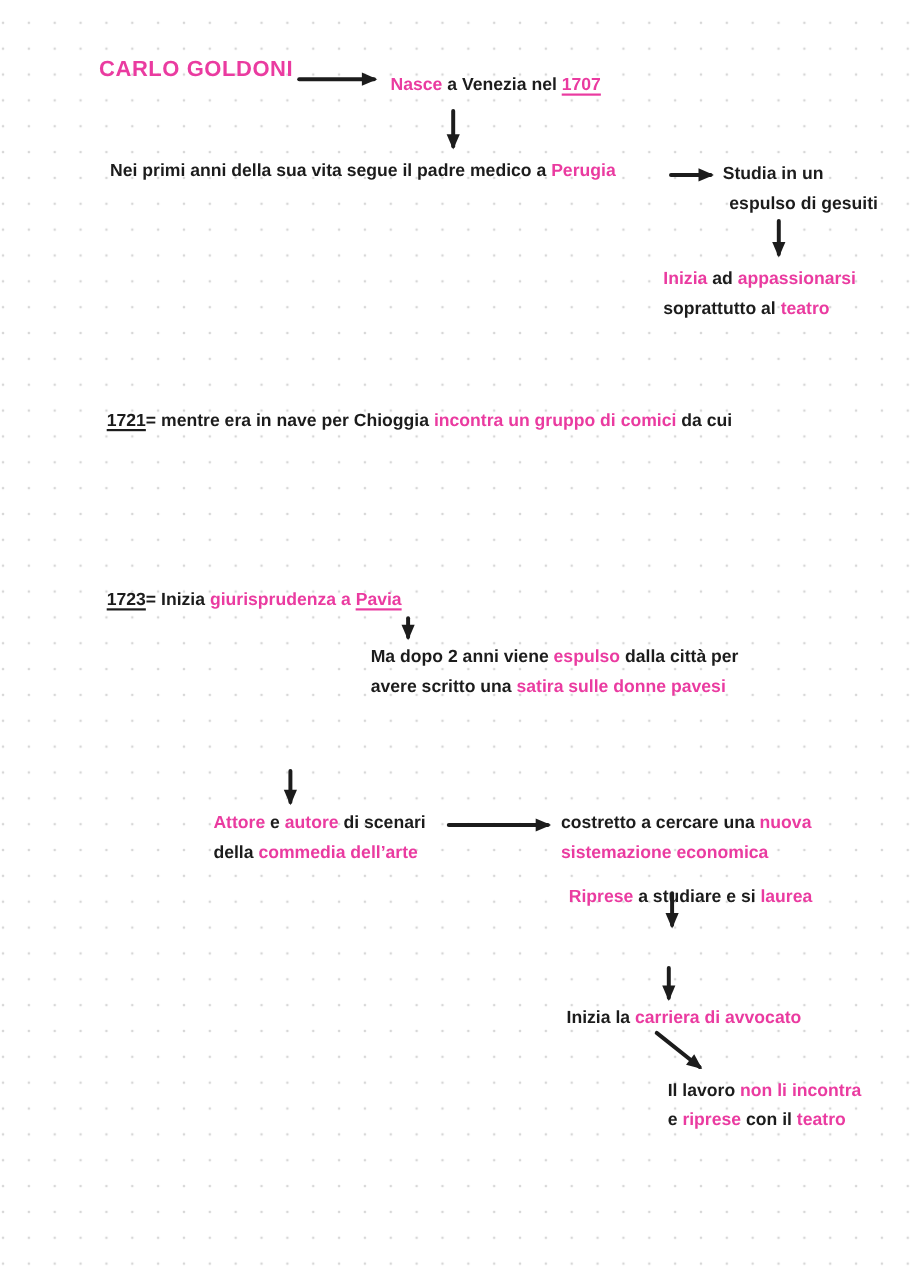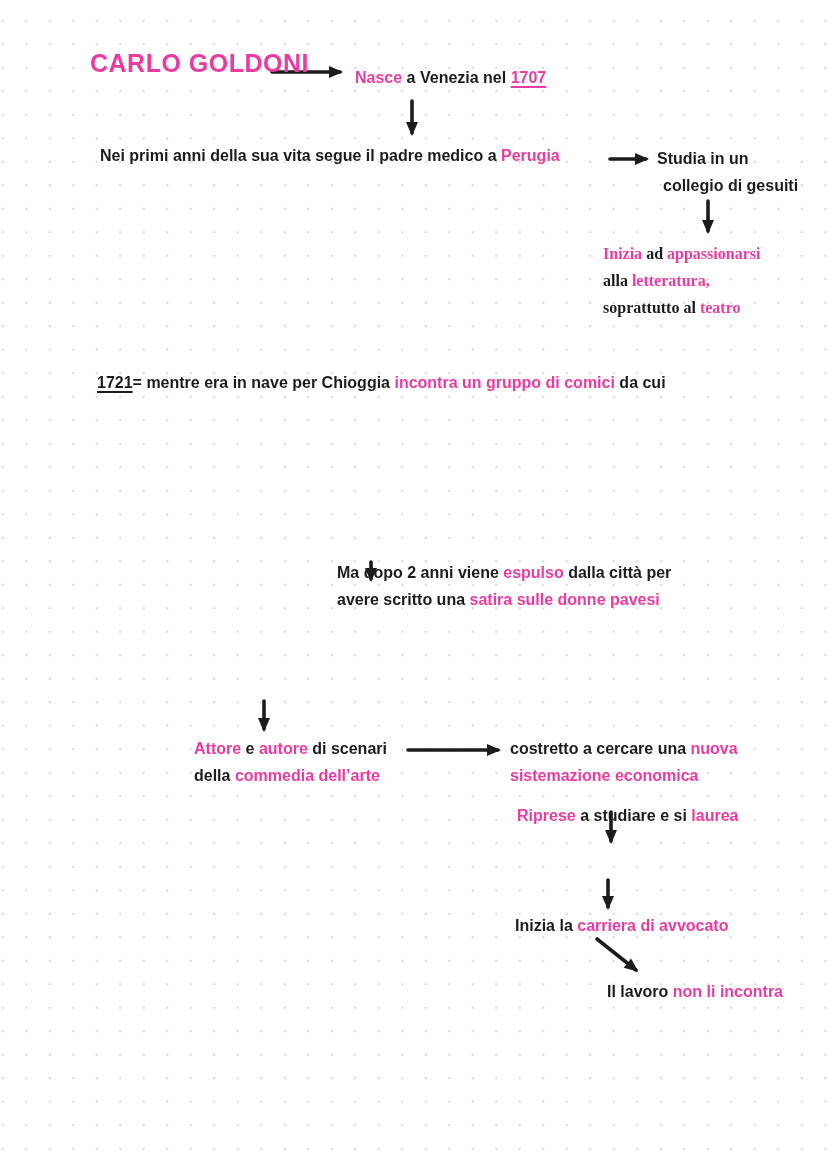--- a/index.html
+++ b/index.html
@@ -15,21 +15,21 @@
     background-image:radial-gradient(circle, #d7d7d7 1.3px, rgba(255,255,255,0) 1.45px);
     background-size:23.5px 23.5px;
     background-position:14.5px 9px;
     font-family:"Liberation Sans", sans-serif;
     font-weight:700;
     color:var(--ink);
   }
   .page{position:absolute;inset:0;}
   .node{position:absolute;font-size:16px;}
   .node .line{white-space:pre;line-height:27px;}
-  .title-node{font-size:25px;letter-spacing:0.5px;}
+  .title-node{font-size:20px;letter-spacing:0.5px;}
   .accent{color:var(--accent);}
   .u{text-decoration:underline;text-decoration-thickness:2px;text-underline-offset:3px;}
   .arrow-layer{position:absolute;inset:0;pointer-events:none;}
 </style>
 </head>
 <body>
 
 <div class="page">
 
   <svg class="arrow-layer" width="828" height="1169" viewBox="0 0 828 1169">
@@ -59,35 +59,37 @@
   <div class="node" style="left:355px;top:64px;">
     <div class="line"><span class="accent">Nasce</span><span> a Venezia nel </span><span class="accent u">1707</span></div>
   </div>
 
   <div class="node" style="left:100px;top:142px;">
     <div class="line"><span>Nei primi anni della sua vita segue il padre medico a </span><span class="accent">Perugia</span></div>
   </div>
 
   <div class="node" style="left:657px;top:145px;">
     <div class="line"><span>Studia in un</span></div>
-    <div class="line" style="padding-left:6px;"><span>collegio di gesuiti</span></div>
+    <div class="line" style="padding-left:6px;"><span>espulso di gesuiti</span></div>
   </div>
 
-  <div class="node" style="left:603px;top:240px;font-family:Liberation Serif, serif;">
+  <div class="node" style="left:603px;top:240px;">
     <div class="line"><span class="accent">Inizia</span><span> ad </span><span class="accent">appassionarsi</span></div>
-    <div class="line"><span>alla </span><span class="accent">letteratura,</span></div>
     <div class="line"><span>soprattutto al </span><span class="accent">teatro</span></div>
   </div>
 
   <div class="node" style="left:97px;top:369px;">
     <div class="line"><span class="u">1721</span><span>= mentre era in nave per Chioggia </span><span class="accent">incontra un gruppo di comici</span><span> da cui</span></div>
   </div>
 
+  <div class="node" style="left:97px;top:532px;">
+    <div class="line"><span class="u">1723</span><span>= Inizia </span><span class="accent">giurisprudenza a </span><span class="accent u">Pavia</span></div>
+  </div>
 
-  <div class="node" style="left:337px;top:559px;">
+  <div class="node" style="left:337px;top:584px;">
     <div class="line"><span>Ma dopo 2 anni viene </span><span class="accent">espulso</span><span> dalla città per</span></div>
     <div class="line"><span>avere scritto una </span><span class="accent">satira sulle donne pavesi</span></div>
   </div>
 
 
   <div class="node" style="left:194px;top:735px;">
     <div class="line"><span class="accent">Attore</span><span> e </span><span class="accent">autore</span><span> di scenari</span></div>
     <div class="line"><span>della </span><span class="accent">commedia dell’arte</span></div>
   </div>
 
@@ -99,15 +101,16 @@
   <div class="node" style="left:517px;top:802px;">
     <div class="line"><span class="accent">Riprese</span><span> a studiare e si </span><span class="accent">laurea</span></div>
   </div>
 
   <div class="node" style="left:515px;top:912px;">
     <div class="line"><span>Inizia la </span><span class="accent">carriera di avvocato</span></div>
   </div>
 
   <div class="node" style="left:607px;top:978px;">
     <div class="line"><span>Il lavoro </span><span class="accent">non li incontra</span></div>
+    <div class="line"><span>e </span><span class="accent">riprese</span><span> con il </span><span class="accent">teatro</span></div>
   </div>
 
 </div>
 
 </body></html>

